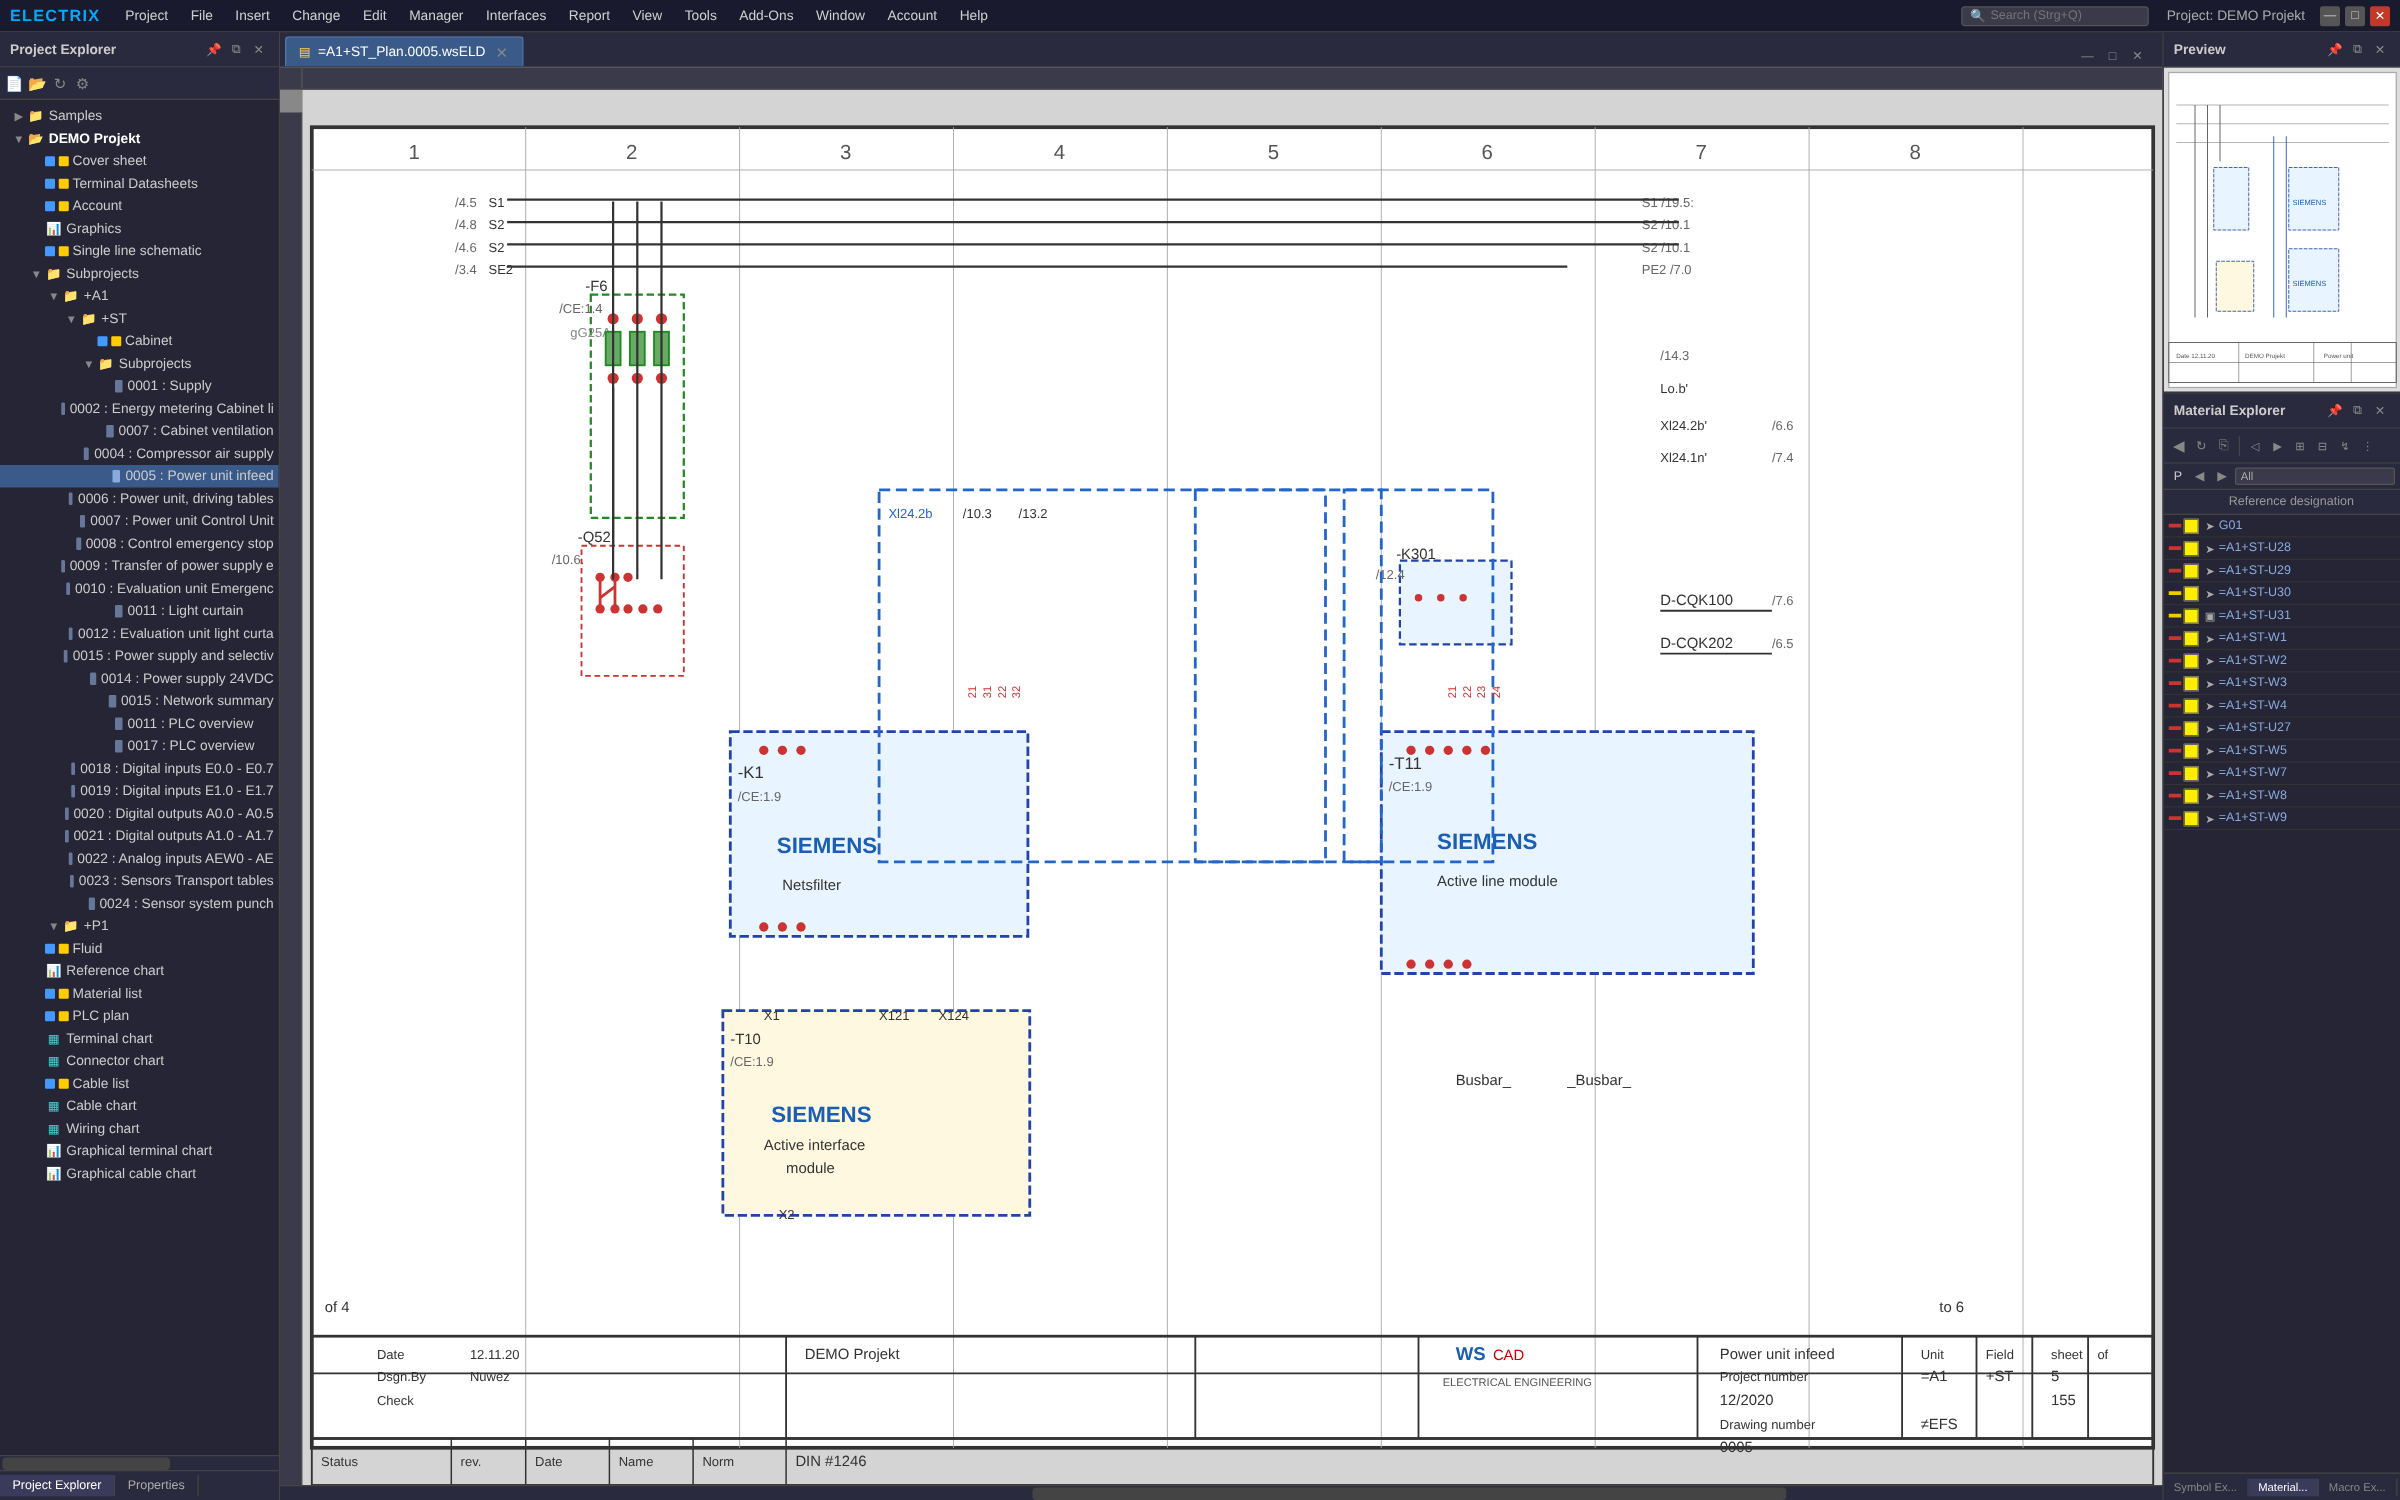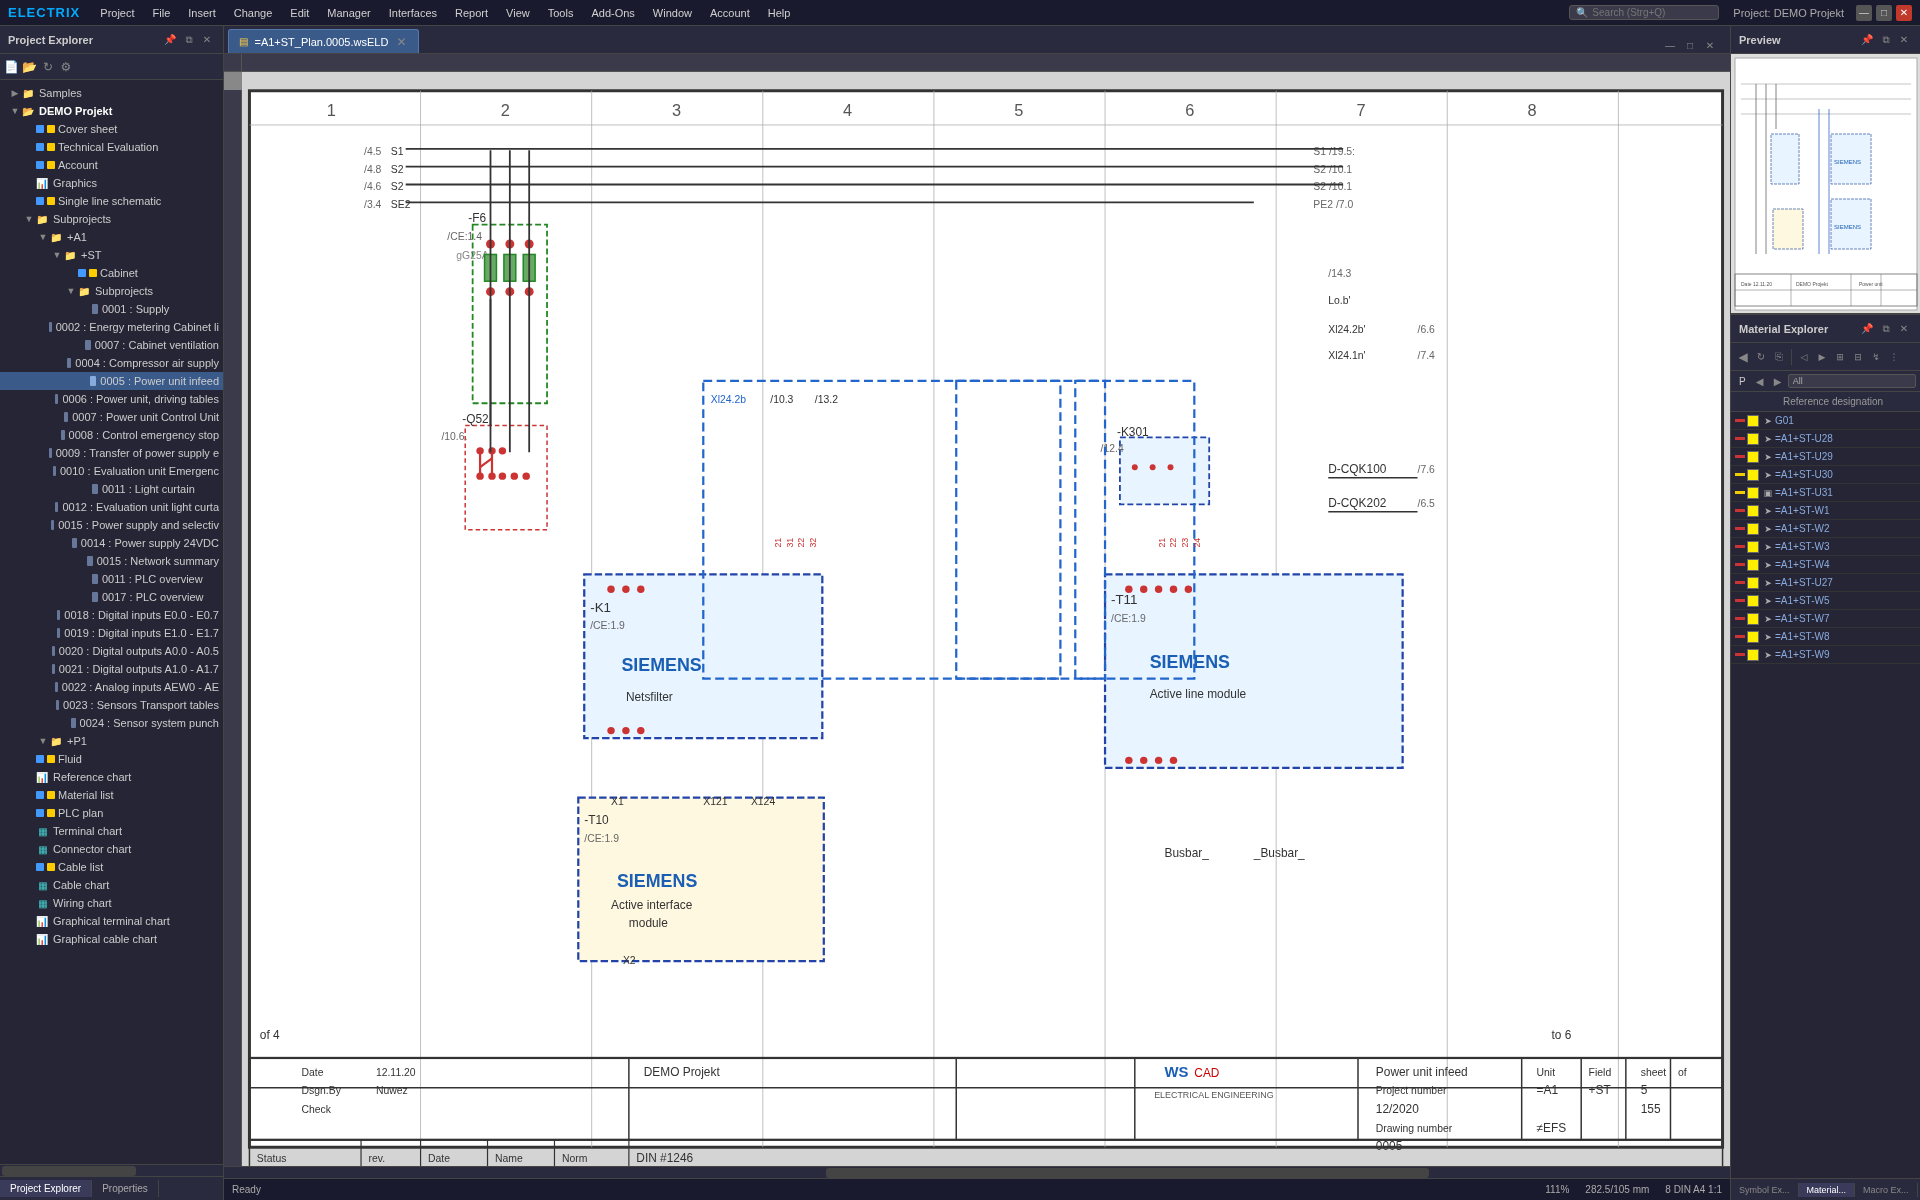--- a/index.html
+++ b/index.html
@@ -465,21 +465,21 @@
         <span style="width:8px;height:8px;background:#4499ff;display:inline-block;margin-right:3px;border-radius:1px;"></span>
         <span style="width:8px;height:8px;background:#ffcc00;display:inline-block;margin-right:3px;border-radius:1px;"></span>
         <span class="tree-label">Cover sheet</span>
       </div>
 
       <div class="tree-item">
         <span class="tree-indent" style="width:18px;"></span>
         <span class="tree-toggle" style="width:14px;"></span>
         <span style="width:8px;height:8px;background:#4499ff;display:inline-block;margin-right:3px;border-radius:1px;"></span>
         <span style="width:8px;height:8px;background:#ffcc00;display:inline-block;margin-right:3px;border-radius:1px;"></span>
-        <span class="tree-label">Technical Evaluation</span>
+        <span class="tree-label">Terminal Datasheets</span>
       </div>
 
       <div class="tree-item">
         <span class="tree-indent" style="width:18px;"></span>
         <span class="tree-toggle" style="width:14px;"></span>
         <span style="width:8px;height:8px;background:#4499ff;display:inline-block;margin-right:3px;border-radius:1px;"></span>
         <span style="width:8px;height:8px;background:#ffcc00;display:inline-block;margin-right:3px;border-radius:1px;"></span>
         <span class="tree-label">Account</span>
       </div>
 
@@ -1027,28 +1027,20 @@
 
           </svg>
         </div>
       </div>
     </div>
 
     <div class="h-scrollbar">
       <div style="width:40%;height:10px;background:#444;border-radius:3px;margin:1px 40%;"></div>
     </div>
 
-    <div class="status-bar">
-      <span class="status-item">Ready</span>
-      <div class="status-right">
-        <span class="status-item">111%</span>
-        <span class="status-item">282.5/105 mm</span>
-        <span class="status-item">8 DIN A4 1:1</span>
-      </div>
-    </div>
   </div>
 
   <div class="sidebar-right">
 
     <div class="panel-header">
       <span>Preview</span>
       <div class="panel-header-btns">
         <button class="panel-btn">📌</button>
         <button class="panel-btn">⧉</button>
         <button class="panel-btn">✕</button>

